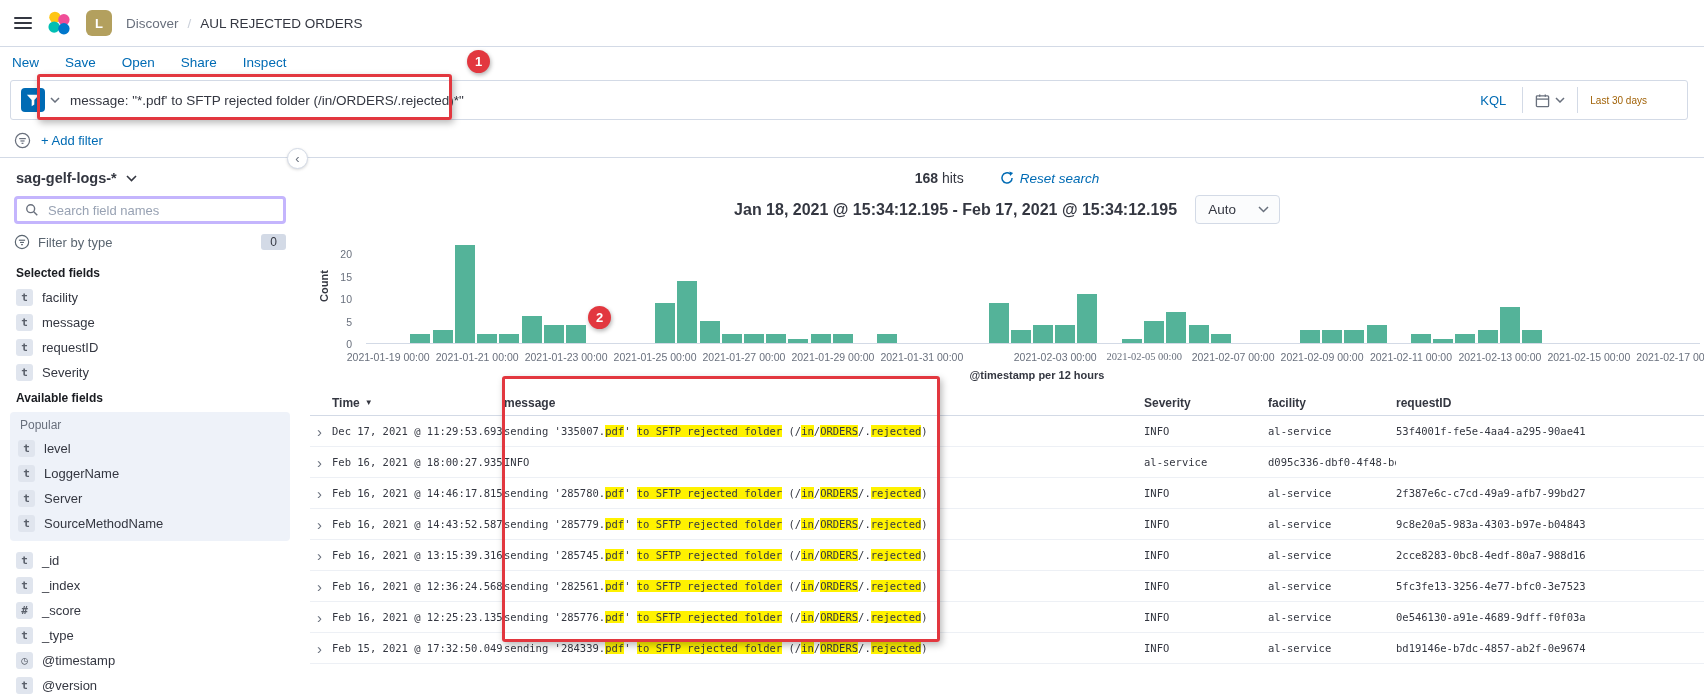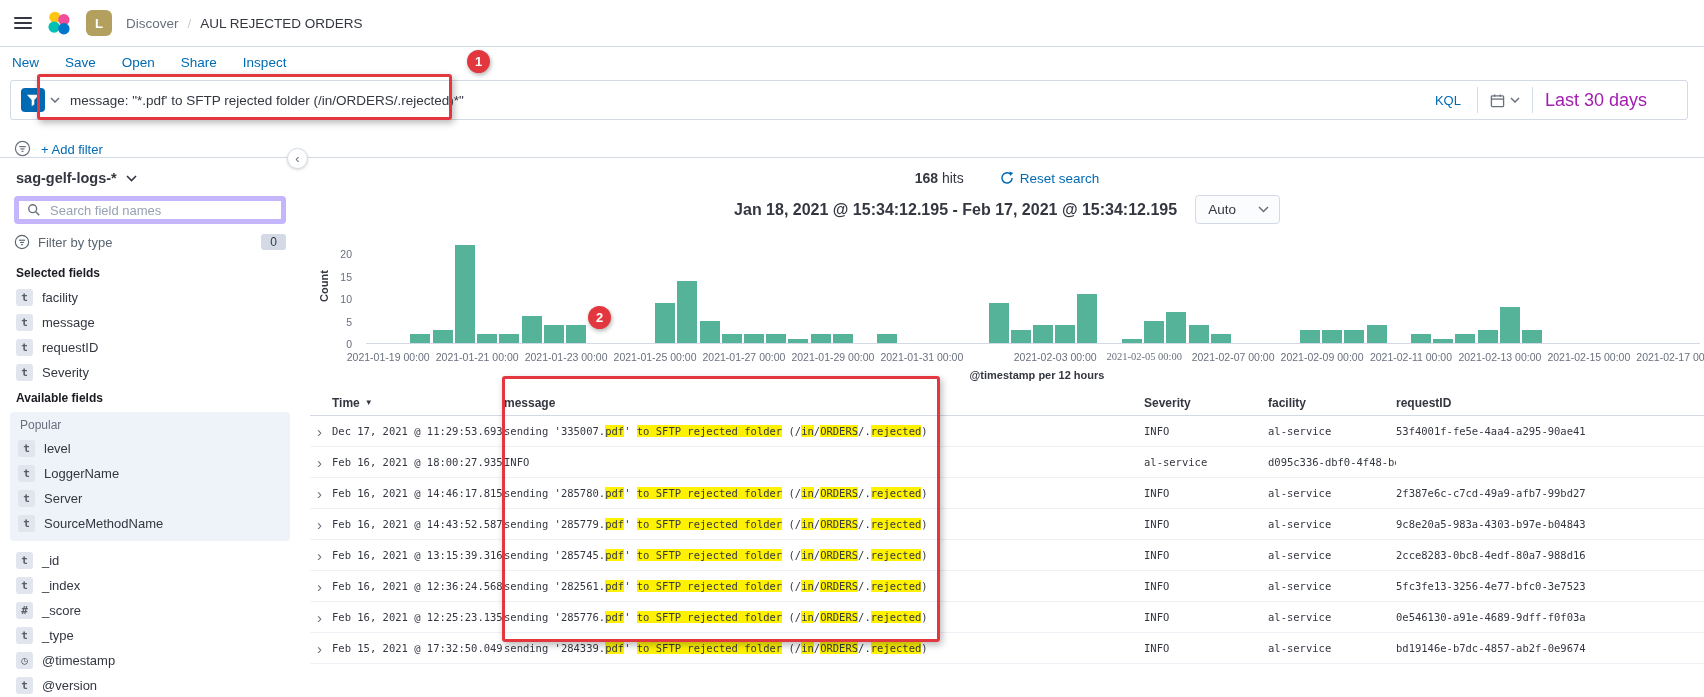--- a/index.html
+++ b/index.html
@@ -20,46 +20,46 @@
   .menu-link { color:#006bb4; font-size:13.5px; text-decoration:none; cursor:pointer; }
 
   .query-bar { flex:0 0 46px; display:flex; align-items:center; padding:3px 16px 3px 10px; }
   .super-bar { display:flex; align-items:center; flex:1; height:40px; border:1px solid #d3dae6; border-radius:3px; background:#fff; }
   .sq-btn { display:flex; align-items:center; gap:5px; padding:0 10px; height:100%; cursor:pointer; }
   .sq-icon { width:24px; height:24px; border-radius:4px; background:#006bb4; display:flex; align-items:center; justify-content:center; }
   .query-text { flex:1; font-size:13.5px; color:#343741; white-space:nowrap; overflow:hidden; cursor:text; }
   .kql { font-size:13px; color:#006bb4; padding:0 16px; cursor:pointer; }
   .dp-sep { width:1px; height:26px; background:#d3dae6; }
   .dp-btn { display:flex; align-items:center; gap:5px; padding:0 12px; height:100%; cursor:pointer; }
-  .dp-range { font-size:18px; padding:0 40px 0 12px; color:#a21caf; cursor:pointer; }
-
-  .filter-bar { flex:0 0 35px; display:flex; align-items:flex-end; gap:10px; padding:0 14px; border-bottom:1px solid #d3dae6; }
+  .dp-range { font-size:10px; padding:0 40px 0 12px; color:#a16207; cursor:pointer; }
+
+  .filter-bar { flex:0 0 35px; display:flex; align-items:center; gap:10px; padding:0 14px; border-bottom:1px solid #d3dae6; }
   .add-filter { color:#006bb4; font-size:13px; cursor:pointer; }
 
   
   .content { flex:1; display:flex; overflow:hidden; }
 
   .sidebar { width:300px; flex:0 0 300px; padding:10px 14px 0 14px; font-size:13px; overflow:hidden; }
   .index-row { display:flex; align-items:center; gap:9px; font-weight:700; font-size:14.5px; margin:2px 0 10px 2px; cursor:pointer; }
-  .field-search { display:flex; align-items:center; gap:7px; height:28px; border:5px solid #c4b5fd; border-radius:4px; padding:0 8px; background:#fff; }
+  .field-search { display:flex; align-items:center; gap:7px; height:28px; border:3px solid #c4b5fd; border-radius:4px; padding:0 8px; background:#fff; }
   .field-search input { border:none; outline:none; flex:1; font-size:13px; font-family:inherit; background:transparent; color:#343741; }
   .field-search input::placeholder { color:#98a2b3; }
   .filter-type-row { display:flex; align-items:center; gap:8px; height:36px; color:#5a6570; cursor:pointer; }
   .count-badge { margin-left:auto; background:#d3dae6; border-radius:3px; padding:1px 9px; font-size:12px; color:#343741; }
   .section-label { font-weight:700; font-size:12px; margin:6px 0 5px 2px; color:#1a1c21; }
   .field-item { display:flex; align-items:center; gap:9px; height:25px; cursor:pointer; padding:0 2px; }
   .field-type-icon { width:17px; height:17px; border-radius:3px; background:#e0e5ee; color:#5a606b; font-size:11px; font-weight:700; display:flex; align-items:center; justify-content:center; flex:0 0 17px; font-family:"DejaVu Sans Mono",monospace; }
   .field-name { font-size:13px; color:#343741; white-space:nowrap; }
   .popular-block { background:#eef2f9; border-radius:4px; padding:6px 6px 5px 6px; margin:7px -4px 7px -4px; }
   .popular-label { font-size:12px; color:#69707d; margin:0 0 4px 4px; }
 
   .main { flex:1; position:relative; padding-left:10px; overflow:hidden; }
   .hits-row { display:flex; justify-content:center; align-items:center; gap:36px; margin-top:12px; font-size:14px; }
   .hits-count { font-weight:700; }
-  .reset { display:flex; align-items:center; gap:6px; color:#006bb4; font-size:13.5px; cursor:pointer; }
+  .reset { display:flex; align-items:center; gap:6px; color:#006bb4; font-size:13.5px; cursor:pointer;font-style:italic; }
   .range-row { display:flex; justify-content:center; align-items:center; gap:18px; margin-top:9px; }
   .range-text { font-size:16px; font-weight:700; }
   .interval-select { display:flex; align-items:center; gap:22px; border:1px solid #d3dae6; border-radius:4px; padding:6px 10px 6px 12px; font-size:13.5px; background:#fbfcfd; cursor:pointer; }
 
   
   .chart { position:relative; height:152px; margin:8px 2px 0 0; }
   .plot { position:absolute; left:56px; right:2px; top:4px; height:108px; border-bottom:1px solid #d3dae6; }
   .bar { position:absolute; bottom:0; background:var(--bar-color,#54b399); }
   .y-label { position:absolute; left:-8px; top:48px; font-size:11px; font-weight:700; transform:rotate(-90deg); width:44px; text-align:center; }
   .y-ticks { position:absolute; left:0; width:48px; top:4px; height:108px; }

